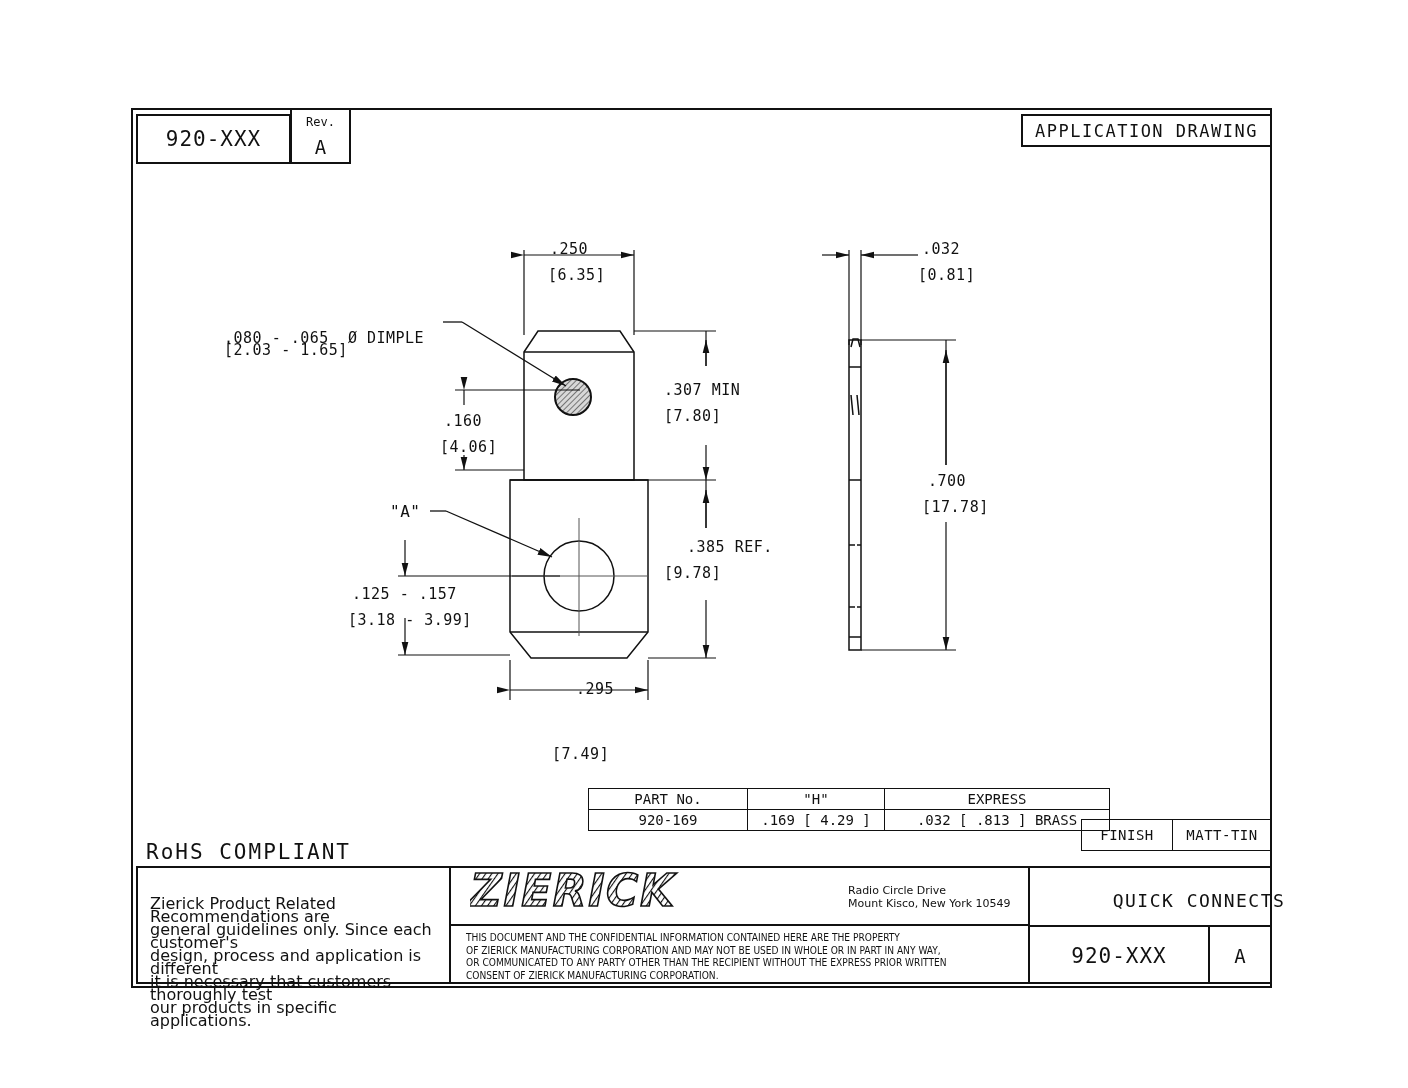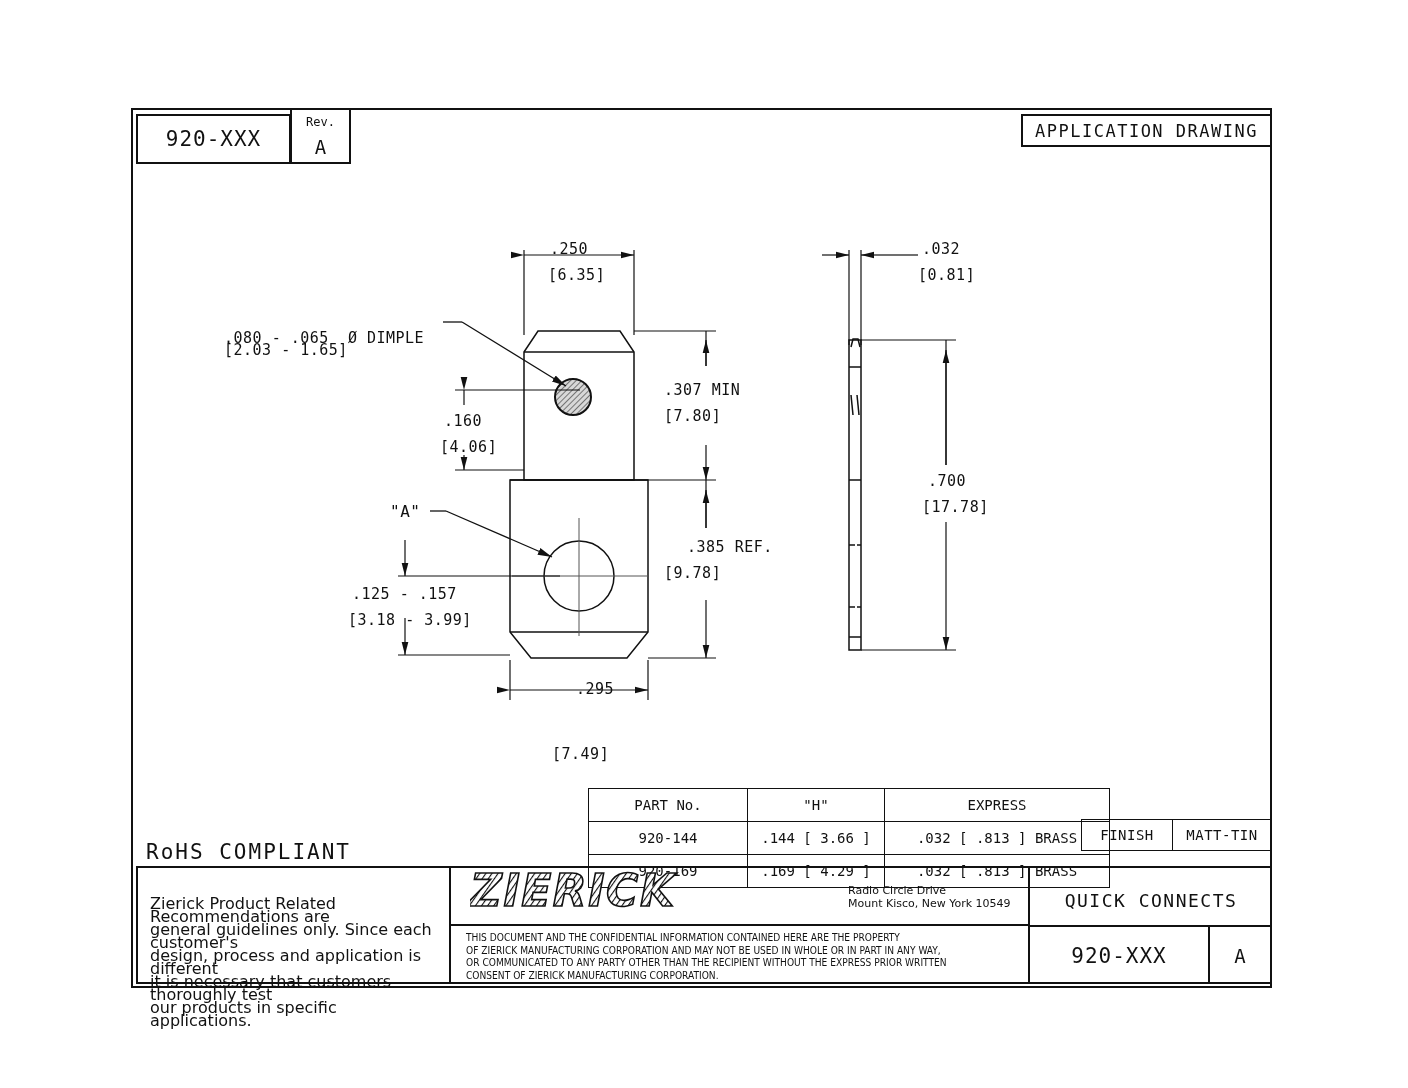--- a/index.html
+++ b/index.html
@@ -55,21 +55,21 @@
     text-align: center;
   }
   .tbl {
     border-collapse: collapse;
     font-family: "DejaVu Sans Mono", monospace;
     font-size: 14px;
     color: #111;
   }
   .tbl td, .tbl th {
     border: 1.4px solid #111;
-    padding: 8px 6px;
+    padding: 2px 6px;
     text-align: center;
     font-weight: normal;
     white-space: nowrap;
   }
   .note-text {
     font-family: "DejaVu Sans", sans-serif;
     font-size: 16px;
     line-height: 13px;
     color: #111;
     white-space: pre-line;
@@ -257,25 +257,20 @@
   <table class="tbl abs" style="left:588px; top:788px;">
     <thead>
       <tr>
         <th style="width:146px;">PART No.</th>
         <th style="width:124px;">"H"</th>
         <th style="width:212px;">EXPRESS</th>
       </tr>
     </thead>
     <tbody>
       <tr>
-        <td>920-144</td>
-        <td>.144 [ 3.66 ]</td>
-        <td>.032 [ .813 ] BRASS</td>
-      </tr>
-      <tr>
         <td>920-169</td>
         <td>.169 [ 4.29 ]</td>
         <td>.032 [ .813 ]  BRASS</td>
       </tr>
     </tbody>
   </table>
 
   <div class="box" style="left:1081px; top:819px; width:92px; height:32px;">
     <div class="center-text mono-dim" style="width:100%;height:100%;font-size:14px;">FINISH</div>
   </div>
@@ -312,17 +307,17 @@
   </div>
 
   <div class="abs addr-text" style="left:848px; top:884px; width:175px;">Radio Circle Drive
 Mount Kisco, New York 10549</div>
 
   <div class="abs legal-text" style="left:466px; top:932px; width:620px;">THIS DOCUMENT AND THE CONFIDENTIAL INFORMATION CONTAINED HERE ARE THE PROPERTY
 OF ZIERICK MANUFACTURING CORPORATION AND MAY NOT BE USED IN WHOLE OR IN PART IN ANY WAY,
 OR COMMUNICATED TO ANY PARTY OTHER THAN THE RECIPIENT WITHOUT THE EXPRESS PRIOR WRITTEN
 CONSENT OF ZIERICK MANUFACTURING CORPORATION.</div>
 
-  <div class="abs center-text mono-title" style="left:1030px; top:880px; width:242px; height:40px; font-size:18px; letter-spacing:1.5px;">QUICK CONNECTS</div>
+  <div class="abs center-text mono-title" style="left:1030px; top:880px; width:242px; height:40px; font-size:18px; letter-spacing:1.5px;padding-left:48px;">QUICK CONNECTS</div>
   <div class="abs center-text mono-title" style="left:1030px; top:932px; width:178px; height:48px; font-size:21px; letter-spacing:1px;">920-XXX</div>
   <div class="abs center-text mono-title" style="left:1210px; top:932px; width:62px; height:48px; font-size:19px;">A</div>
 
 </div>
 
 </body></html>

